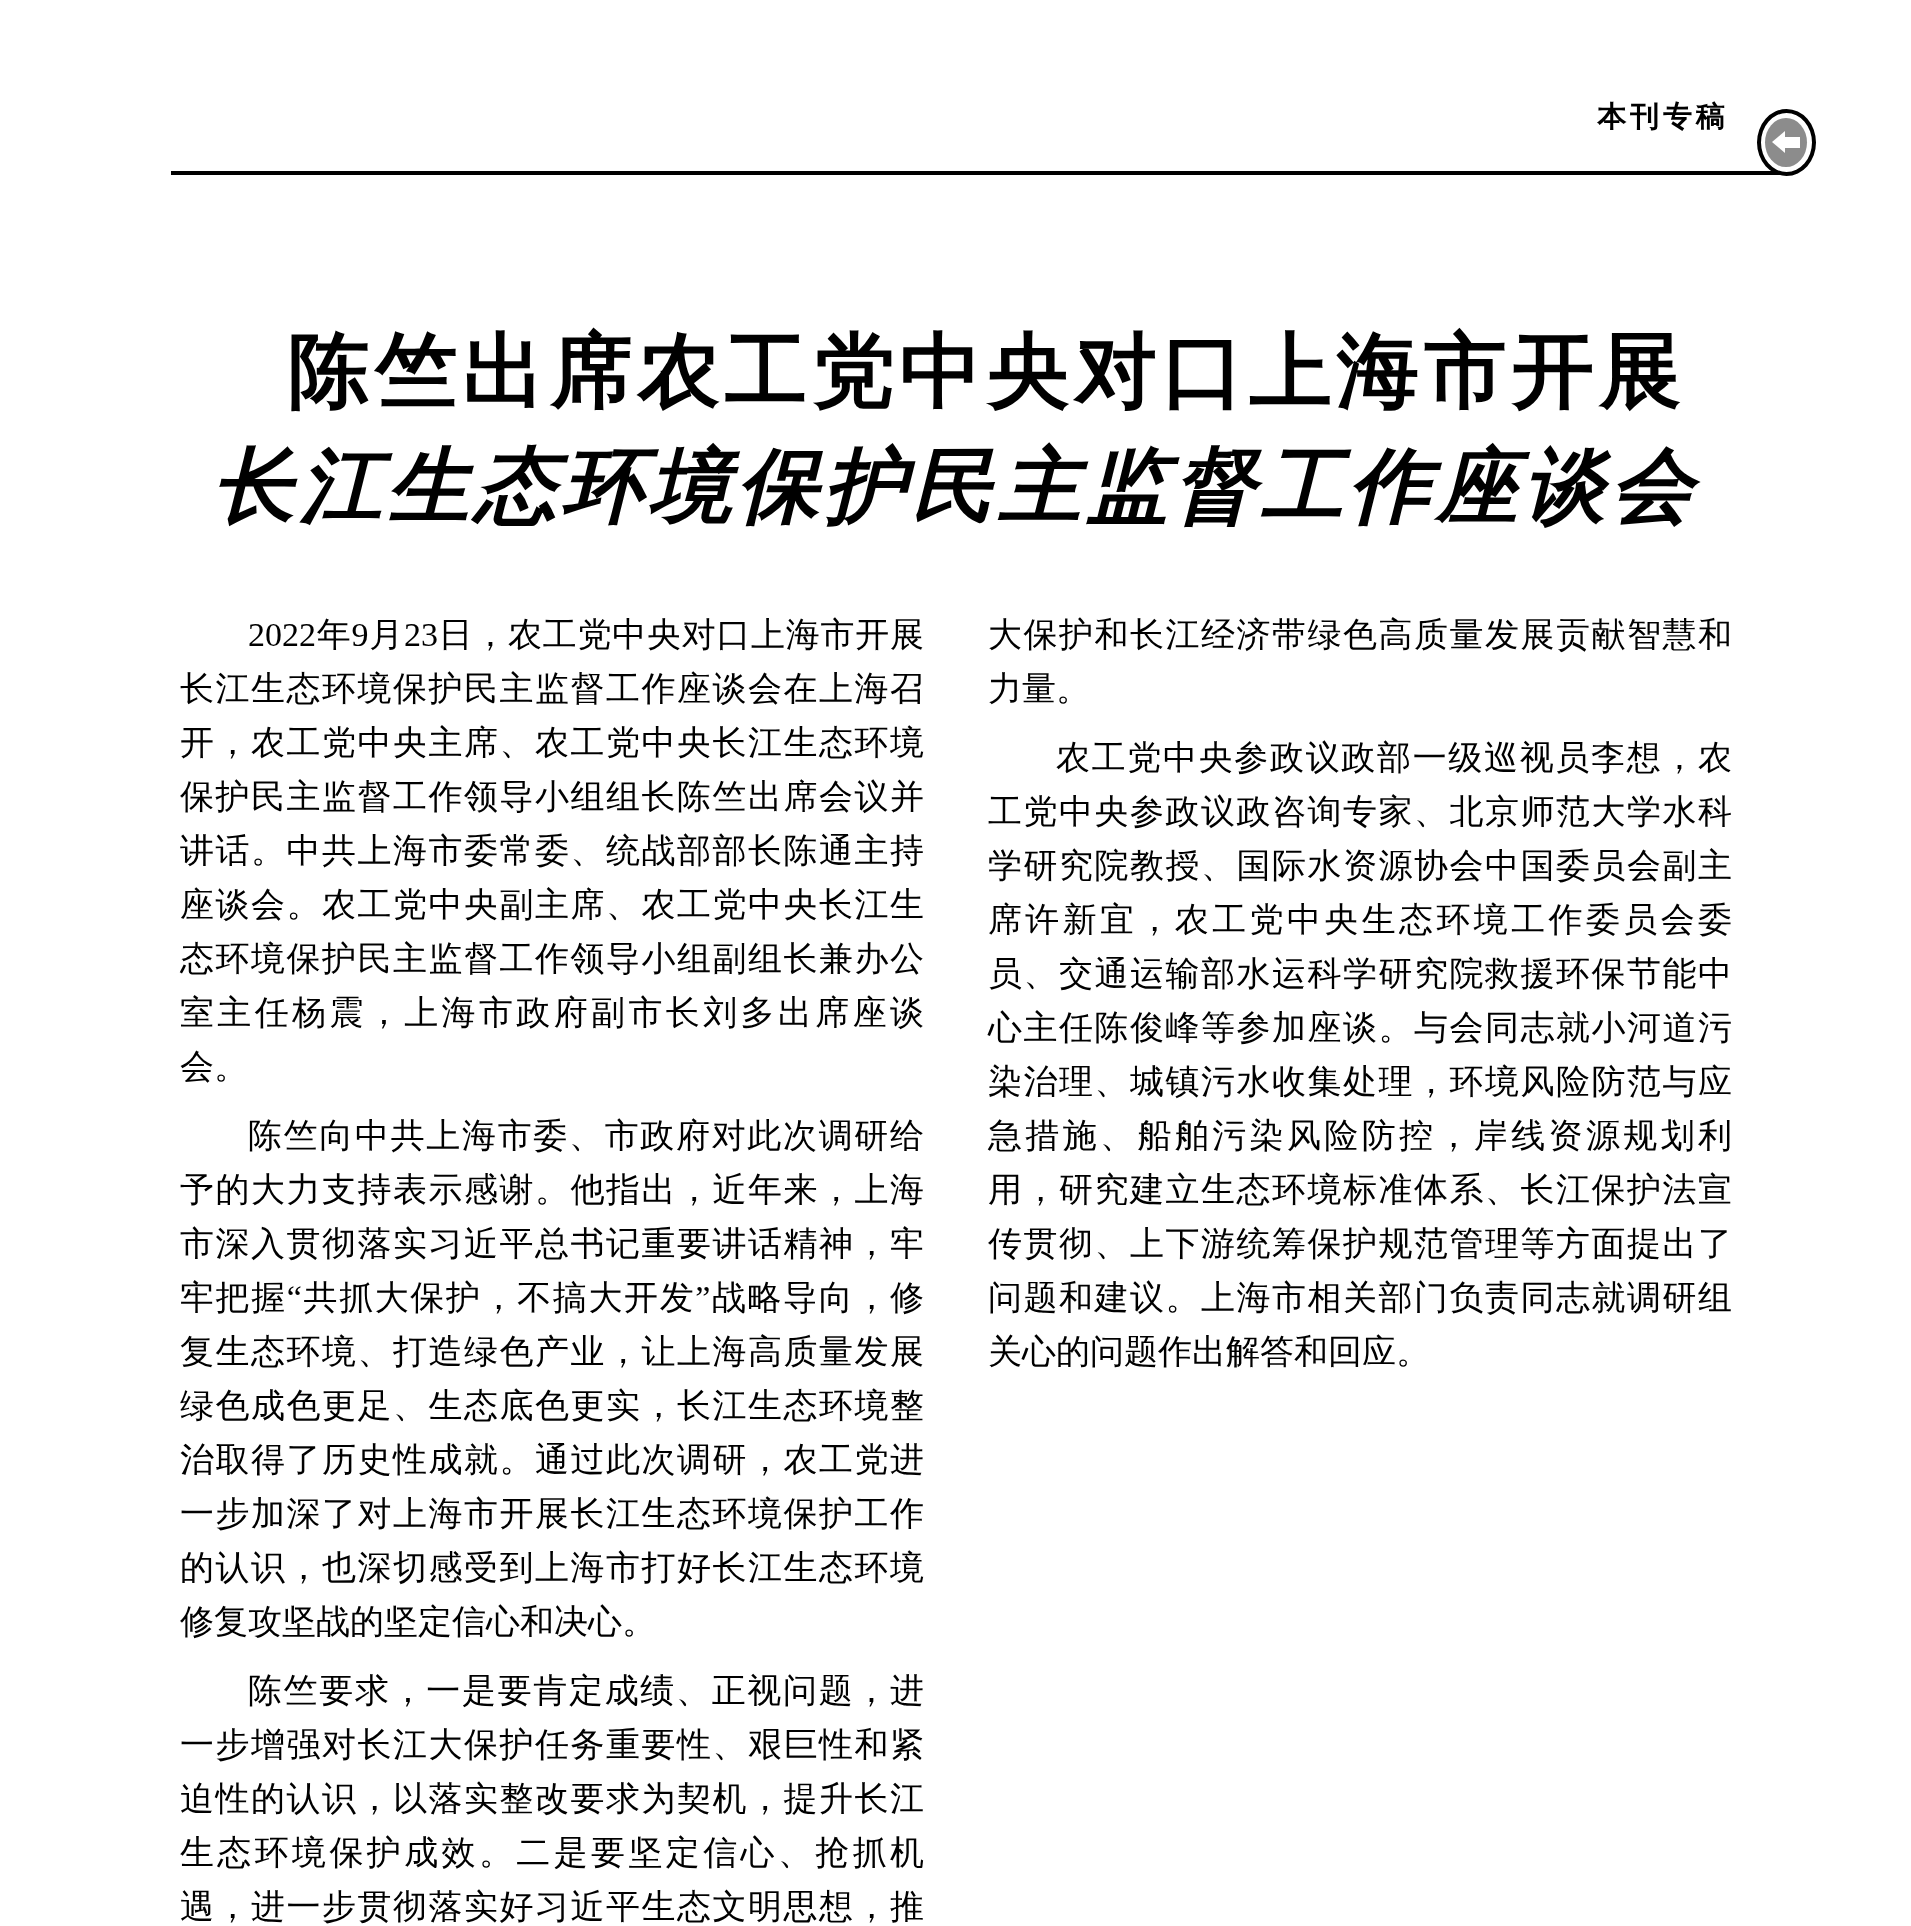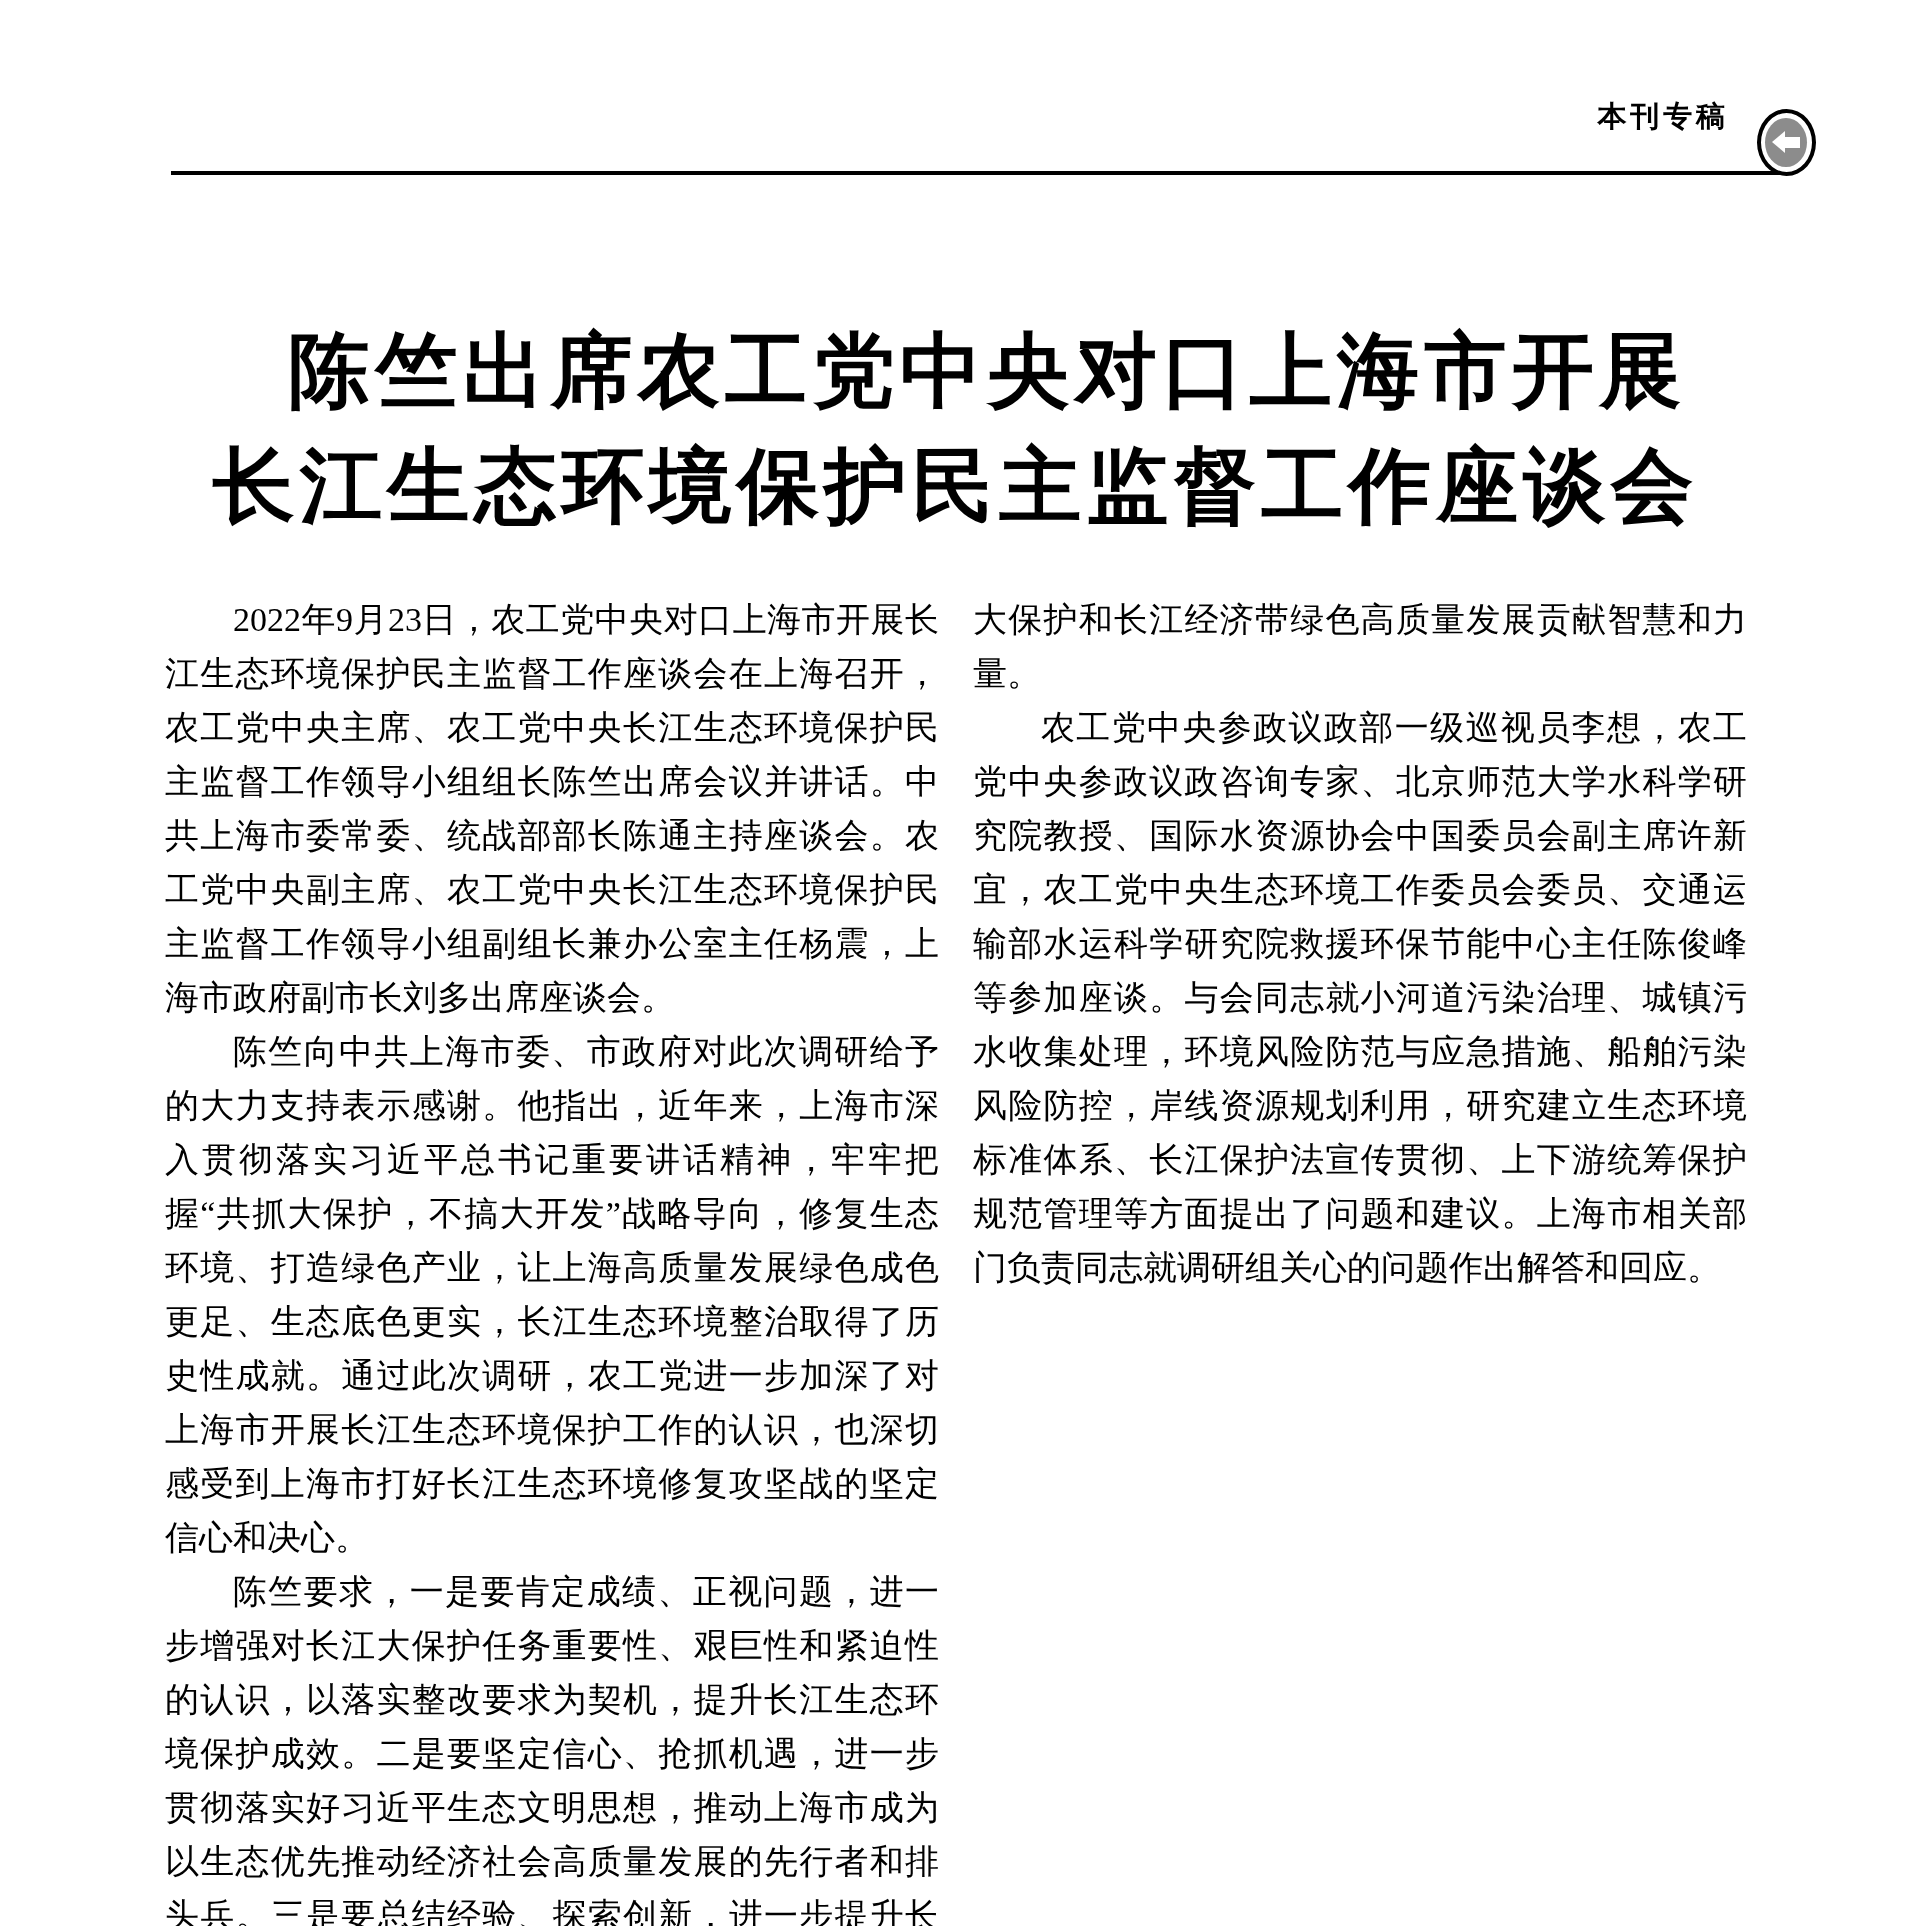--- a/index.html
+++ b/index.html
@@ -29,30 +29,30 @@
     border-right:13px solid #fff;
   }
   .arrow-left .bar{position:absolute;left:12.3px;top:5.8px;width:15.4px;height:10.8px;background:#fff;}
   
   .title-line{
     position:absolute;left:0;width:100%;text-align:center;
     font-family:"Liberation Sans","DejaVu Sans",sans-serif;
     font-weight:900;font-size:82px;letter-spacing:5.4px;white-space:nowrap;
   }
   .title-line.l1{top:317px;padding-left:32px;}
-  .title-line.l2{top:432px;}
+  .title-line.l2{top:432px;font-style:italic;}
   
   .col{
     position:absolute;top:593px;width:774px;
     font-size:34px;line-height:54px;text-align:justify;
     font-family:"Liberation Serif","DejaVu Serif",serif;
   }
   .col-left{left:165px;}
   .col-right{left:973px;}
-  .para{margin:0;text-indent:2em;}
+  .para{margin:15px;text-indent:2em;}
   .para.no-indent{text-indent:0;}
 </style>
 </head>
 <body>
 
 <div class="page">
 
   <div class="header-label">本刊专稿</div>
   <div class="header-rule"></div>
   <div class="header-icon">

